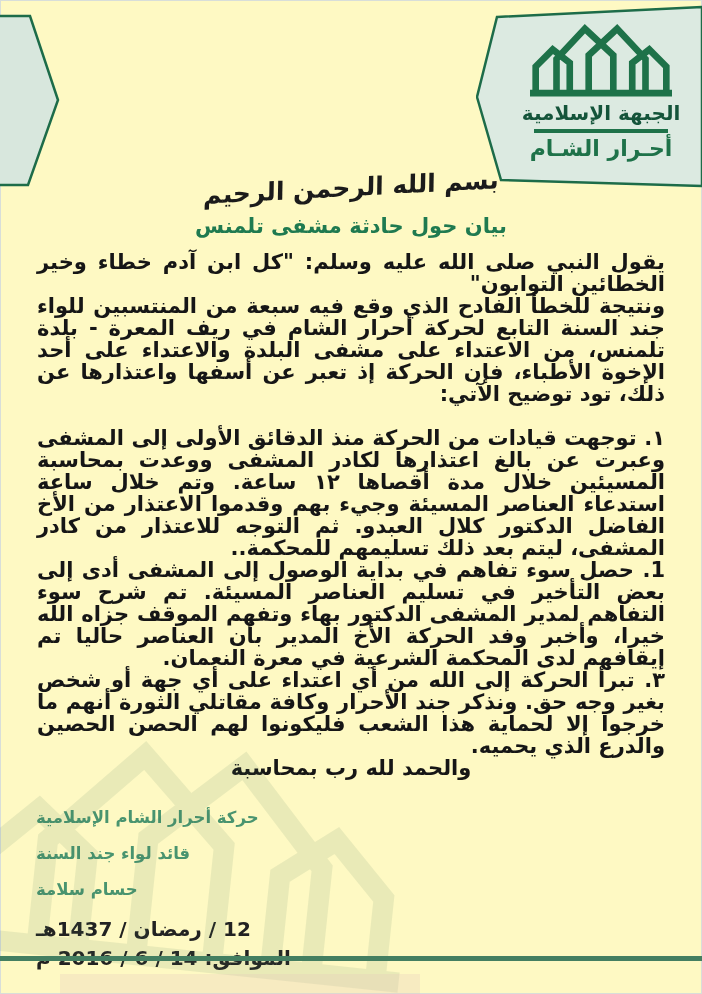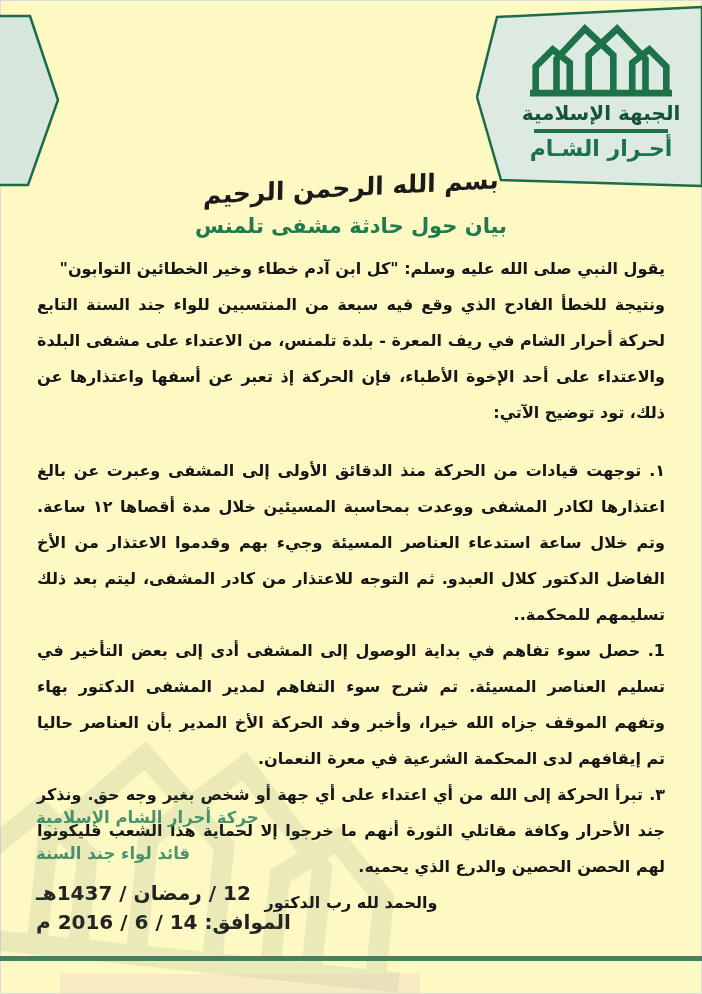--- a/index.html
+++ b/index.html
@@ -37,22 +37,22 @@
     line-height:36px;
   }
   .bismillah span{display:inline-block;transform:rotate(-3deg) skewX(-4deg);}
   .doc-title{
     margin:4px 0 0 0;text-align:center;
     font-size:21px;font-weight:bold;color:#1f7a50;line-height:32px;
   }
   
   .body-text{
     margin:9px 37px 0 37px;
-    font-size:16px;font-weight:bold;color:#161616;
-    line-height:36px;text-align:justify;
+    font-size:21px;font-weight:bold;color:#161616;
+    line-height:22px;text-align:justify;
   }
   .body-text p{margin:0;}
   .body-text p.gap-top{margin-top:22px;}
   .hamd{text-align:center !important;}
   
   .signature{
     position:absolute;top:800px;left:36px;width:272px;
     text-align:left;direction:rtl;
   }
   .sig-line{font-size:16.5px;font-weight:bold;color:#49946f;line-height:36px;}
@@ -97,26 +97,27 @@
   </div>
 
   <h1 class="doc-title">بيان حول حادثة مشفى تلمنس</h1>
 
   <div class="body-text">
     <p>يقول النبي صلى الله عليه وسلم: "كل ابن آدم خطاء وخير الخطائين التوابون"</p>
     <p>ونتيجة للخطأ الفادح الذي وقع فيه سبعة من المنتسبين للواء جند السنة التابع لحركة أحرار الشام في ريف المعرة - بلدة تلمنس، من الاعتداء على مشفى البلدة والاعتداء على أحد الإخوة الأطباء، فإن الحركة إذ تعبر عن أسفها واعتذارها عن ذلك، تود توضيح الآتي:</p>
     <p class="gap-top">١. توجهت قيادات من الحركة منذ الدقائق الأولى إلى المشفى وعبرت عن بالغ اعتذارها لكادر المشفى ووعدت بمحاسبة المسيئين خلال مدة أقصاها ١٢ ساعة. وتم خلال ساعة استدعاء العناصر المسيئة وجيء بهم وقدموا الاعتذار من الأخ الفاضل الدكتور كلال العبدو. ثم التوجه للاعتذار من كادر المشفى، ليتم بعد ذلك تسليمهم للمحكمة..</p>
     <p>1. حصل سوء تفاهم في بداية الوصول إلى المشفى أدى إلى بعض التأخير في تسليم العناصر المسيئة. تم شرح سوء التفاهم لمدير المشفى الدكتور بهاء وتفهم الموقف جزاه الله خيرا، وأخبر وفد الحركة الأخ المدير بأن العناصر حاليا تم إيقافهم لدى المحكمة الشرعية في معرة النعمان.</p>
     <p>٣. تبرأ الحركة إلى الله من أي اعتداء على أي جهة أو شخص بغير وجه حق. ونذكر جند الأحرار وكافة مقاتلي الثورة أنهم ما خرجوا إلا لحماية هذا الشعب فليكونوا لهم الحصن الحصين والدرع الذي يحميه.</p>
-    <p class="hamd">والحمد لله رب الدكتور</p>
+    <p class="hamd">والحمد لله رب بمحاسبة</p>
   </div>
 
   <div class="signature">
     <div class="sig-line">حركة أحرار الشام الإسلامية</div>
     <div class="sig-line">قائد لواء جند السنة</div>
+    <div class="sig-line">حسام سلامة</div>
     <div class="sig-date first">12 / رمضان / 1437هـ</div>
     <div class="sig-date">الموافق: 14 / 6 / 2016 م</div>
   </div>
 
   <svg class="watermark" viewBox="0 0 150 80">
     <g fill="none" stroke="#3f6f55" stroke-width="7" stroke-linejoin="miter" transform="rotate(6 75 40)">
       <polyline points="6,76 6,48 24,30 42,44 42,76"></polyline>
       <polyline points="28,76 28,40 58,8 88,36 88,76"></polyline>
       <polyline points="62,76 62,36 92,8 122,40 122,76"></polyline>
       <polyline points="108,76 108,44 126,30 144,48 144,76"></polyline>

